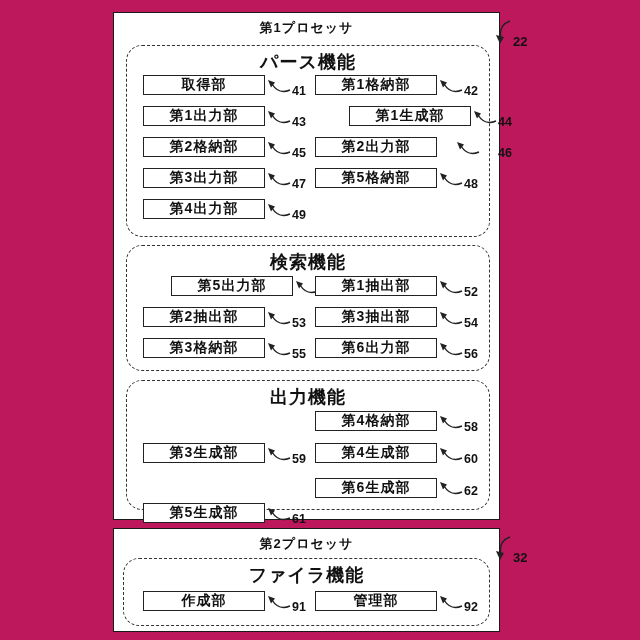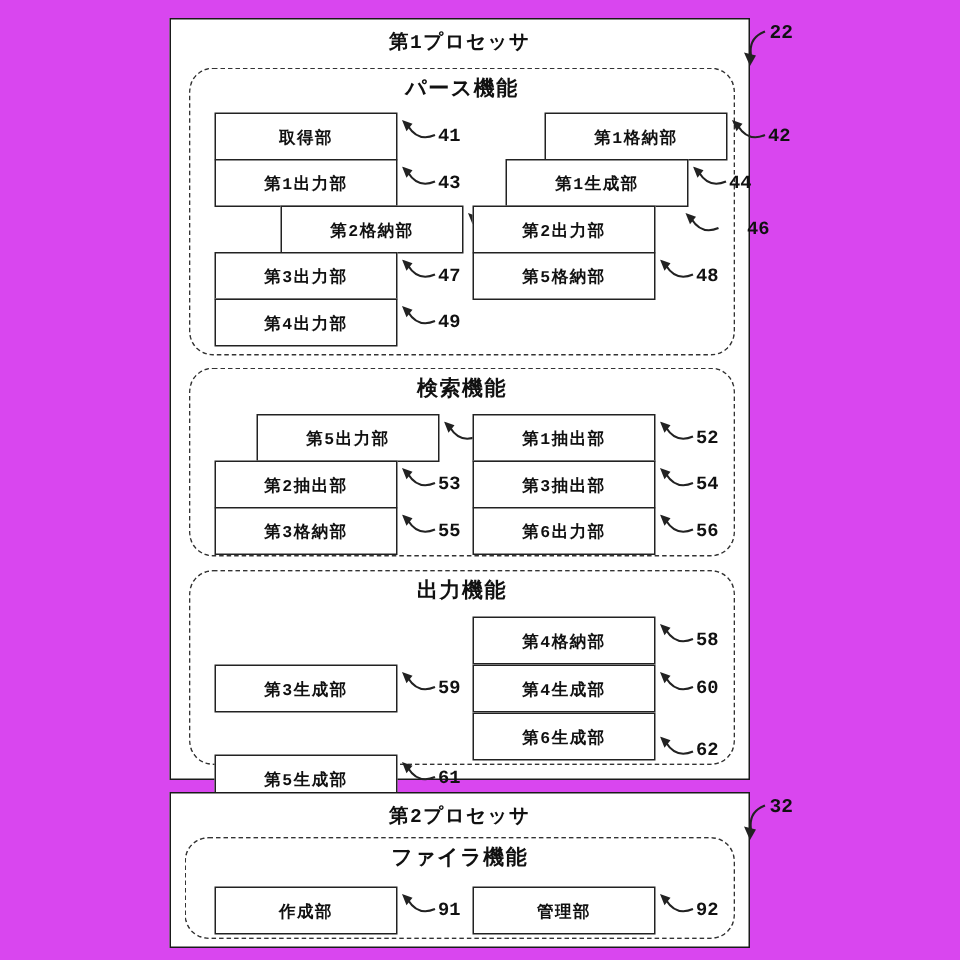--- a/index.html
+++ b/index.html
@@ -1,79 +1,79 @@
 <!DOCTYPE html>
 <html><head>
 <meta charset="utf-8">
 <style>
   html,body{margin:0;padding:0;background:#fff;}
-  #canvas{position:relative;width:640px;height:640px;background:#d946ef;
-    font-family:Liberation Mono, monospace;color:#111;}
+  #canvas{position:relative;width:640px;height:640px;background:#be185d;
+    font-family:Liberation Sans, sans-serif;color:#111;}
   .proc{position:absolute;border:1.6px solid #1a1a1a;background:#fff;}
   .proc-title{position:absolute;top:6px;left:0;width:100%;text-align:center;
     font-size:13px;font-weight:600;letter-spacing:1px;}
   .sect{position:absolute;border:1.6px dashed #333;border-radius:16px;background:#fff;}
   .sect-title{position:absolute;top:4px;left:0;width:100%;text-align:center;
-    font-size:14px;font-weight:600;letter-spacing:1px;}
+    font-size:18px;font-weight:600;letter-spacing:1px;}
   .unit{position:absolute;display:flex;align-items:flex-start;}
-  .ubox{width:122px;height:32px;border:1.5px solid #222;background:#fff;
+  .ubox{width:122px;height:20px;border:1.5px solid #222;background:#fff;
     display:flex;align-items:center;justify-content:center;
-    font-size:11px;font-weight:600;letter-spacing:1px;box-sizing:border-box;}
+    font-size:14px;font-weight:600;letter-spacing:1px;box-sizing:border-box;}
   .lead{margin:5px 1px 0 2px;flex:none;}
   .unum{margin-top:9px;font-size:12.5px;font-weight:600;}
   .toplead{position:absolute;display:flex;align-items:flex-start;}
   .toplead svg{margin-top:4px;}
-  .tnum{font-size:13px;font-weight:600;margin-left:1px;}
+  .tnum{font-size:13px;font-weight:600;margin-left:1px;margin-top:20px;}
 </style>
 </head>
 <body>
 
 <div id="canvas">
 
   <div class="proc" style="left:113px;top:12px;width:385px;height:506px;">
     <div class="proc-title">第1プロセッサ</div>
 
     <div class="sect" style="left:12px;top:32px;width:362px;height:190px;">
       <div class="sect-title">パース機能</div>
 
       <div class="unit" style="left:16px;top:29px;">
         <div class="ubox">取得部</div>
         <svg class="lead" width="24" height="16" viewBox="0 0 24 16">
             <path d="M5,4 C10,12 16,13 23,10" stroke="#222" stroke-width="1.4" fill="none"></path>
             <polygon points="1,0 8,2.5 4,7.5" fill="#222"></polygon>
           </svg>
         <div class="unum">41</div>
       </div>
-      <div class="unit" style="left:188px;top:29px;margin-left:48px;">
+      <div class="unit" style="left:188px;top:29px;">
         <div class="ubox">第1格納部</div>
         <svg class="lead" width="24" height="16" viewBox="0 0 24 16">
             <path d="M5,4 C10,12 16,13 23,10" stroke="#222" stroke-width="1.4" fill="none"></path>
             <polygon points="1,0 8,2.5 4,7.5" fill="#222"></polygon>
           </svg>
         <div class="unum">42</div>
       </div>
 
       <div class="unit" style="left:16px;top:60px;">
         <div class="ubox">第1出力部</div>
         <svg class="lead" width="24" height="16" viewBox="0 0 24 16">
             <path d="M5,4 C10,12 16,13 23,10" stroke="#222" stroke-width="1.4" fill="none"></path>
             <polygon points="1,0 8,2.5 4,7.5" fill="#222"></polygon>
           </svg>
         <div class="unum">43</div>
       </div>
-      <div class="unit" style="left:176px;top:60px;padding-left:34px;">
+      <div class="unit" style="left:188px;top:60px;padding-left:34px;">
         <div class="ubox">第1生成部</div>
         <svg class="lead" width="24" height="16" viewBox="0 0 24 16">
             <path d="M5,4 C10,12 16,13 23,10" stroke="#222" stroke-width="1.4" fill="none"></path>
             <polygon points="1,0 8,2.5 4,7.5" fill="#222"></polygon>
           </svg>
         <div class="unum">44</div>
       </div>
 
-      <div class="unit" style="left:16px;top:91px;margin-left:44px;">
+      <div class="unit" style="left:16px;top:91px;">
         <div class="ubox">第2格納部</div>
         <svg class="lead" width="24" height="16" viewBox="0 0 24 16">
             <path d="M5,4 C10,12 16,13 23,10" stroke="#222" stroke-width="1.4" fill="none"></path>
             <polygon points="1,0 8,2.5 4,7.5" fill="#222"></polygon>
           </svg>
         <div class="unum">45</div>
       </div>
       <div class="unit" style="left:188px;top:91px;gap:17px;">
         <div class="ubox">第2出力部</div>
         <svg class="lead" width="24" height="16" viewBox="0 0 24 16">

